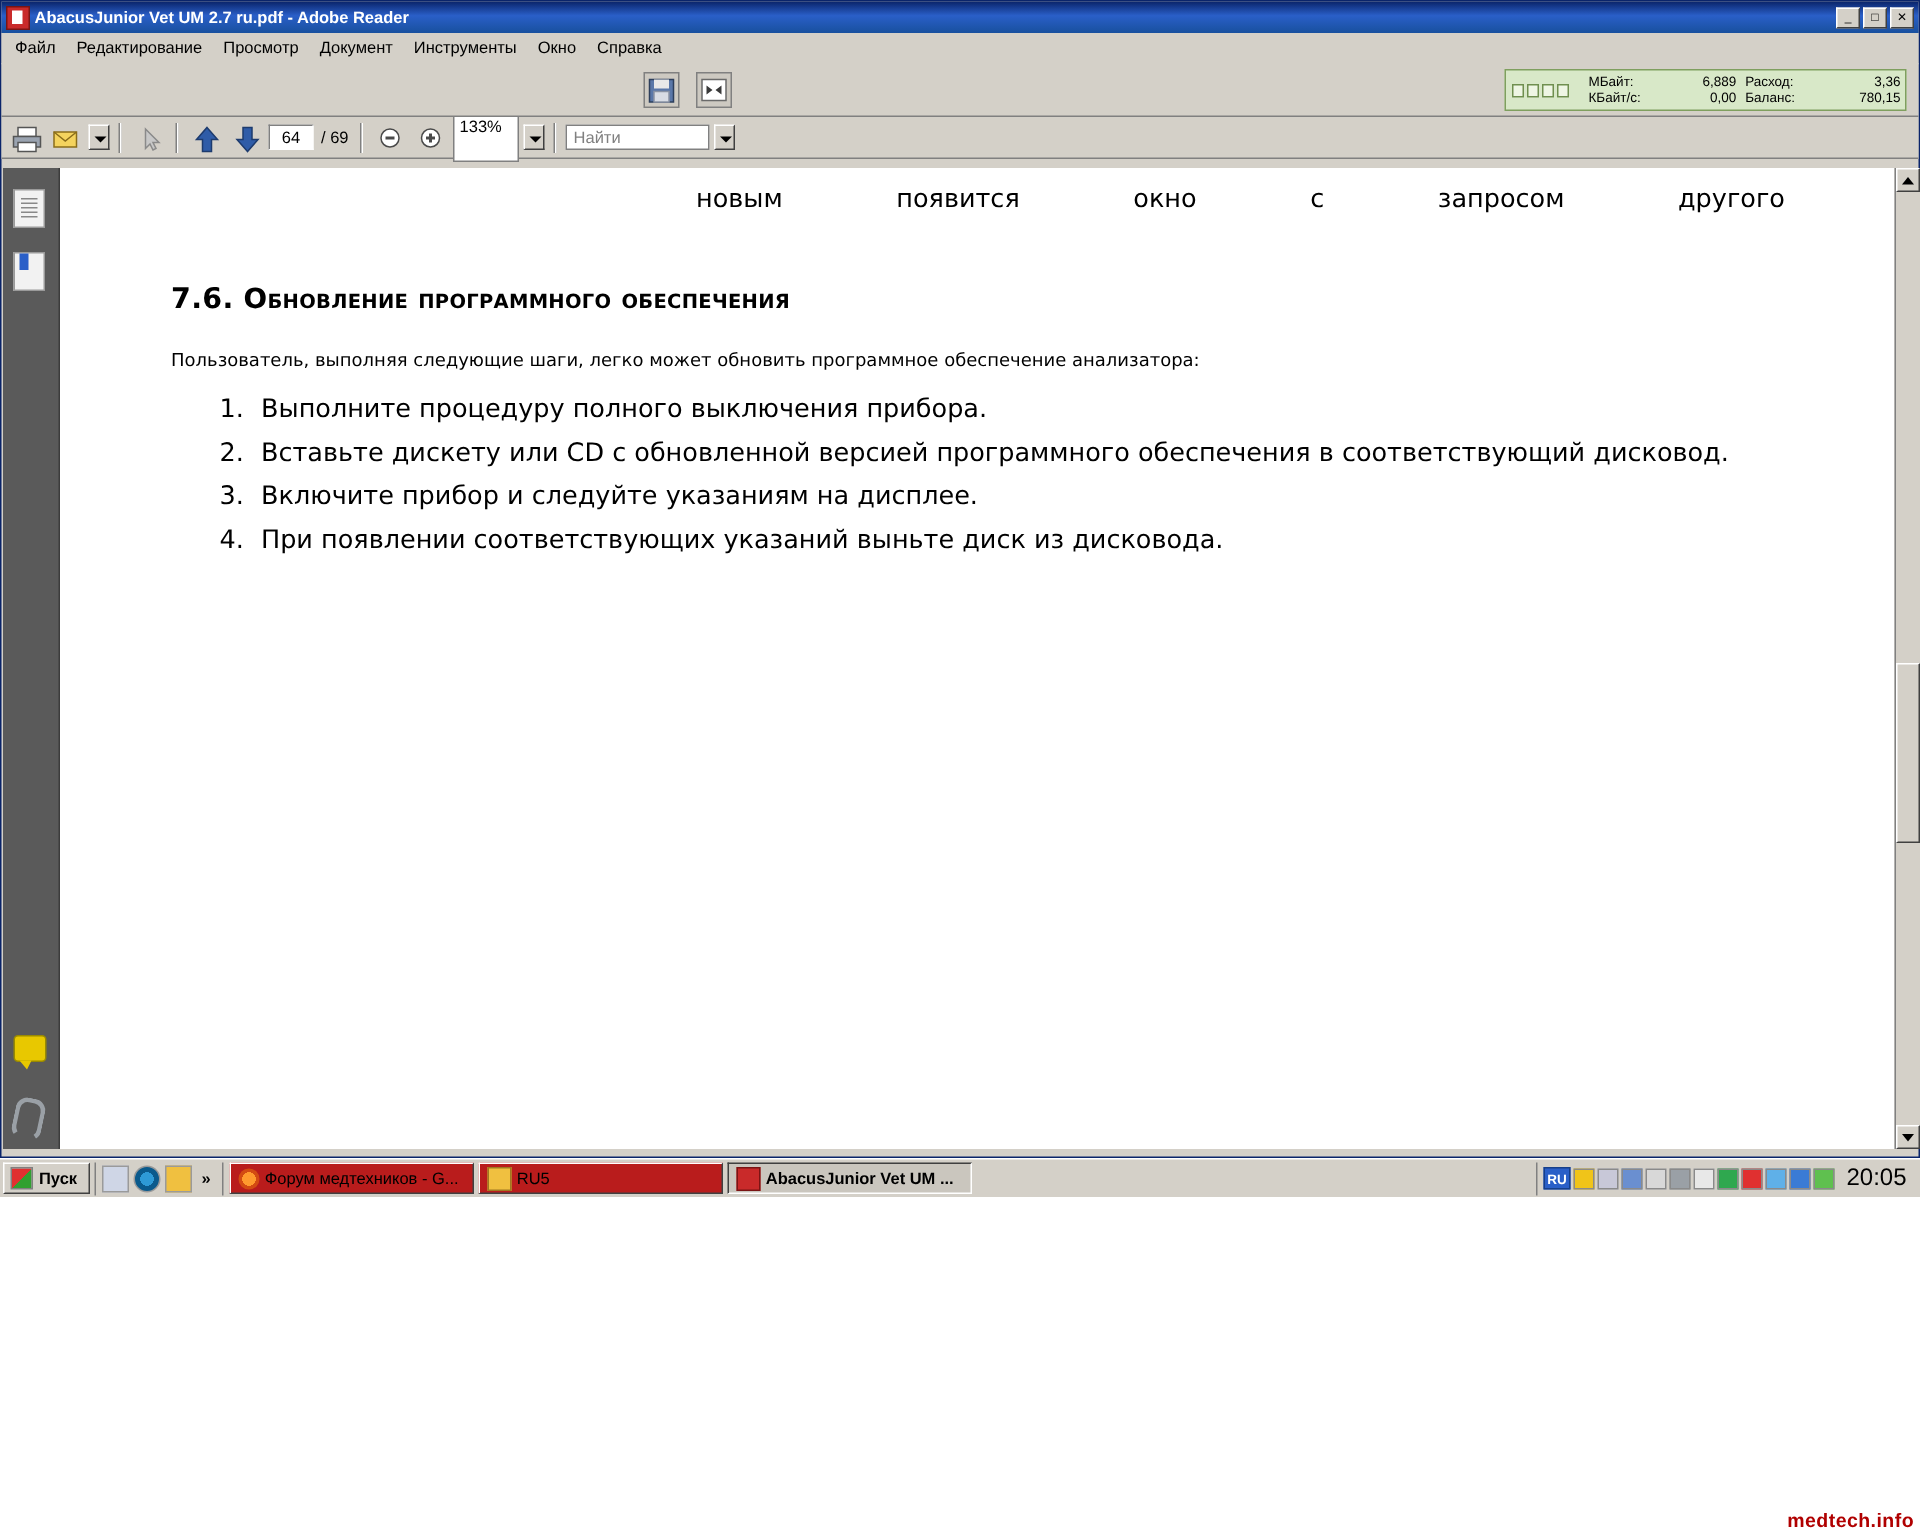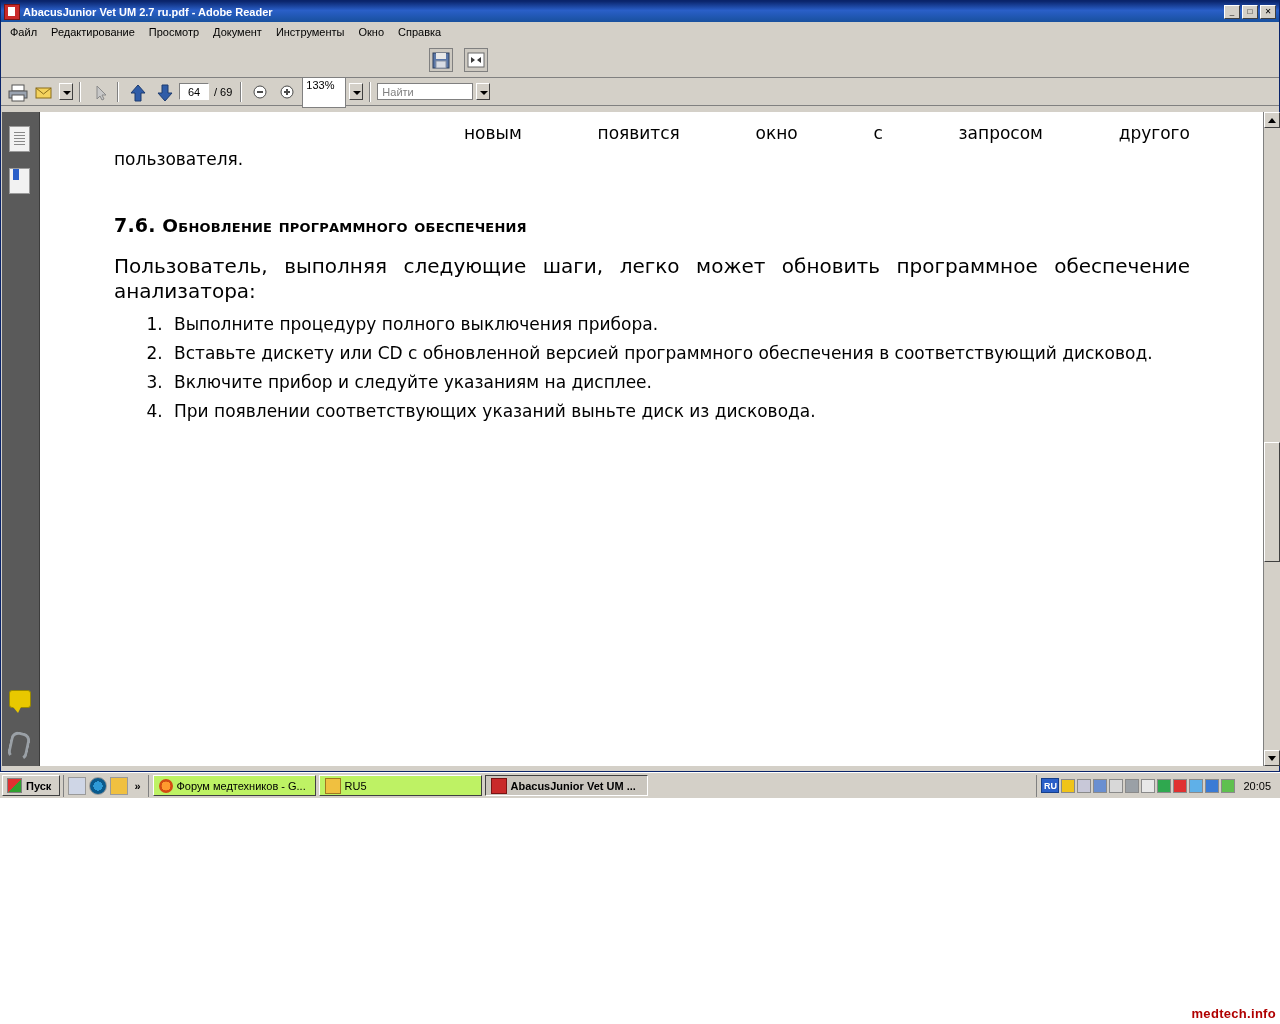--- a/index.html
+++ b/index.html
@@ -316,21 +316,21 @@
   }
   h2.sec {
     font-size: 18.5px;
     font-weight: bold;
     margin: 42px 0 18px 0;
     letter-spacing: 0.2px;
   }
   h2.sec .num { font-size: 19px; }
   h2.sec .caps { font-variant: small-caps; }
   p.body {
-    font-size: 20px;
+    font-size: 12px;
     line-height: 25px;
     margin: 0 0 6px 0;
     text-align: justify;
   }
   ol.steps {
     margin: 6px 0 0 0;
     padding-left: 54px;
     font-size: 17px;
     line-height: 29px;
   }
@@ -436,21 +436,21 @@
     display: flex; align-items: center; gap: 3px;
     flex: 1 1 auto;
     padding-left: 4px;
   }
   .task {
     height: 21px;
     width: 163px;
     display: flex; align-items: center;
     padding: 0 5px;
     font-size: 11px;
-    background: #bef264;
+    background: #b91c1c;
     border: 1px solid #ffffff;
     border-right-color: #404040;
     border-bottom-color: #404040;
     box-sizing: border-box;
     white-space: nowrap;
     overflow: hidden;
   }
   .task.active {
     background: #cac6be;
     border: 1px solid #404040;
@@ -479,21 +479,21 @@
     background: #2a5fc8;
     color: #fff;
     font-size: 9px;
     font-weight: bold;
     text-align: center;
     line-height: 14px;
     border: 1px solid #163f8a;
     box-sizing: border-box;
   }
   .tr-clock {
-    font-size: 11px;
+    font-size: 16px;
     padding: 0 5px 0 6px;
     white-space: nowrap;
   }
 
   
   .watermark {
     position: absolute;
     right: 4px; bottom: 3px;
     font-size: 13px;
     font-weight: bold;
@@ -536,20 +536,44 @@
           <rect x="6" y="12" width="10" height="7" fill="#d8dce4" stroke="#8a93a4"></rect>
         </svg>
       </div>
       <div class="tb1-btn pressed" style="left:463px;">
         <svg width="22" height="22" viewBox="0 0 22 22" aria-hidden="true">
           <rect x="3" y="4" width="16" height="14" fill="#ffffff" stroke="#6a6a6a"></rect>
           <path d="M6 8 L10 11 L6 14 Z M16 8 L12 11 L16 14 Z" fill="#3a3a3a"></path>
         </svg>
       </div>
 
+      <div class="meter">
+        <div class="leds">
+          <div class="led"></div>
+          <div class="led"></div>
+          <div class="led"></div>
+          <div class="led"></div>
+        </div>
+        <table>
+          <tbody>
+              <tr>
+            <td>МБайт:</td>
+            <td class="num">6,889</td>
+            <td>Расход:</td>
+            <td class="num">3,36</td>
+          </tr>
+          <tr>
+            <td>КБайт/с:</td>
+            <td class="num">0,00</td>
+            <td>Баланс:</td>
+            <td class="num">780,15</td>
+          </tr>
+        </tbody>
+          </table>
+      </div>
     </div>
 
     <div class="toolbar2">
       <div class="tb-ico">
         <svg width="24" height="22" viewBox="0 0 24 22" aria-hidden="true">
           <rect x="6" y="3" width="12" height="6" fill="#ffffff" stroke="#555"></rect>
           <rect x="3" y="9" width="18" height="7" fill="#9aa3b0" stroke="#555"></rect>
           <rect x="6" y="13" width="12" height="6" fill="#ffffff" stroke="#555"></rect>
         </svg>
       </div>
@@ -631,21 +655,20 @@
 
           <div class="pdf-cut">
             <div class="cut-line1">
               <span>новым</span>
               <span>появится</span>
               <span>окно</span>
               <span>с</span>
               <span>запросом</span>
               <span>другого</span>
             </div>
-            <div>пользователя.</div>
           </div>
 
           <h2 class="sec">
             <span class="num">7.6.</span>
             <span class="caps">Обновление программного обеспечения</span>
           </h2>
 
           <p class="body">Пользователь, выполняя следующие шаги, легко может обновить программное обеспечение анализатора:</p>
 
           <ol class="steps">

